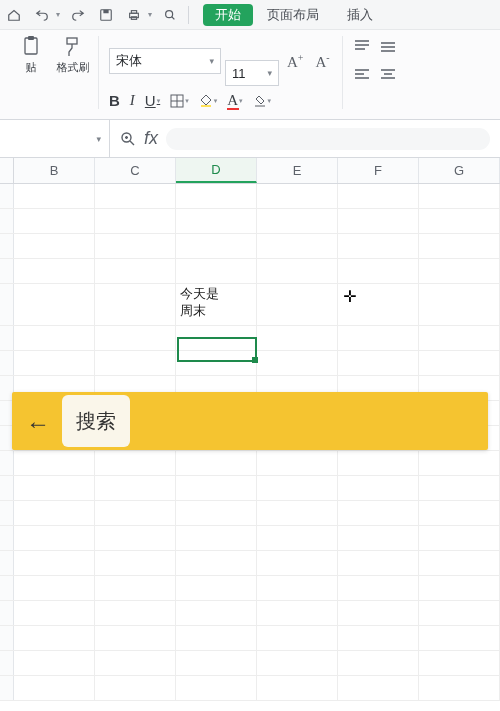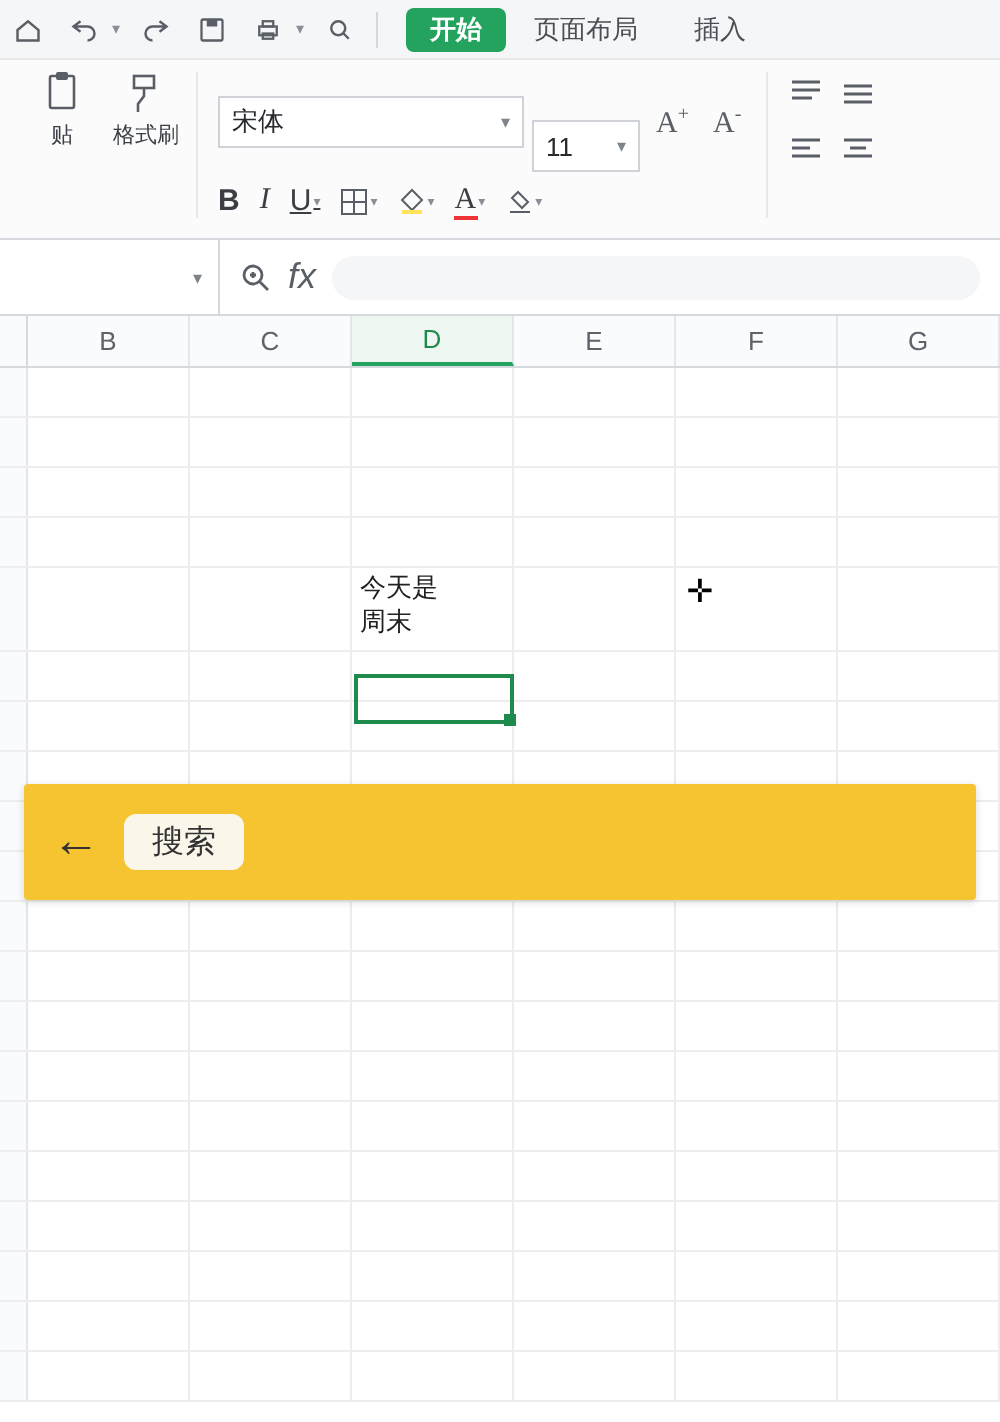--- a/index.html
+++ b/index.html
@@ -39,21 +39,20 @@
     color: #4a4e55;
     cursor: pointer;
   }
   .tab.active {
     background: #23a35d;
     color: #fff;
     border-radius: 4px;
     height: 22px;
     margin-top: 4px;
     padding: 0 12px;
-    font-weight: bold;
   }
   
   .ribbon {
     background: #fbfbfc;
     border-bottom: 1px solid #d6d9de;
     padding: 6px 6px 10px 6px;
     display: flex;
     gap: 2px;
   }
   .ribgroup {
@@ -67,21 +66,21 @@
   .clipb {
     display: flex;
     gap: 8px;
     align-items: flex-end;
   }
   .bigbtn { display: flex; flex-direction: column; align-items: center; gap: 2px; cursor: pointer; width: 34px; }
   .bigbtn .bic { width: 22px; height: 22px; display:flex; align-items:center; justify-content:center; color:#435; }
   .bigbtn .lbl { font-size: 11px; color: #3b3f45; }
   .fontrow1 { display: flex; align-items: center; gap: 4px; }
   .fontname {
-    width: 153px; height: 26px;
+    width: 112px; height: 26px;
     border: 1px solid #cfd3d9;
     background: #fff;
     display: flex; align-items: center; justify-content: space-between;
     padding: 0 6px; font-size: 13px; color:#26292d;
     cursor: pointer;
   }
   .fontsize {
     width: 54px; height: 26px;
     border: 1px solid #cfd3d9;
     background: #fff;
@@ -182,25 +181,25 @@
   .searchbar .back { font-size:24px; color:#333; cursor:pointer; padding:0 4px; }
   .searchbar .box {
     flex:1; height:40px; background:#fff;
     border-radius:6px;
     display:flex; align-items:center;
     padding:0 12px; gap:8px;
   }
   .searchbar .mag { color:#9aa0a8; }
   .searchbar .q { font-size:22px; color:#e6394a; font-weight:500; }
   .searchbar .go {
-    height:28px; padding:0 14px;
+    height:52px; padding:0 14px;
     background:#faf6ea;
     border-radius:6px;
     display:flex; align-items:center;
-    font-size:16px; color:#333;
+    font-size:20px; color:#333;
     cursor:pointer;
   }
   svg { display:block; }
 </style>
 </head>
 <body>
 
 <div class="qat">
   <span class="ic">
     <svg width="14" height="14" viewBox="0 0 16 16">

